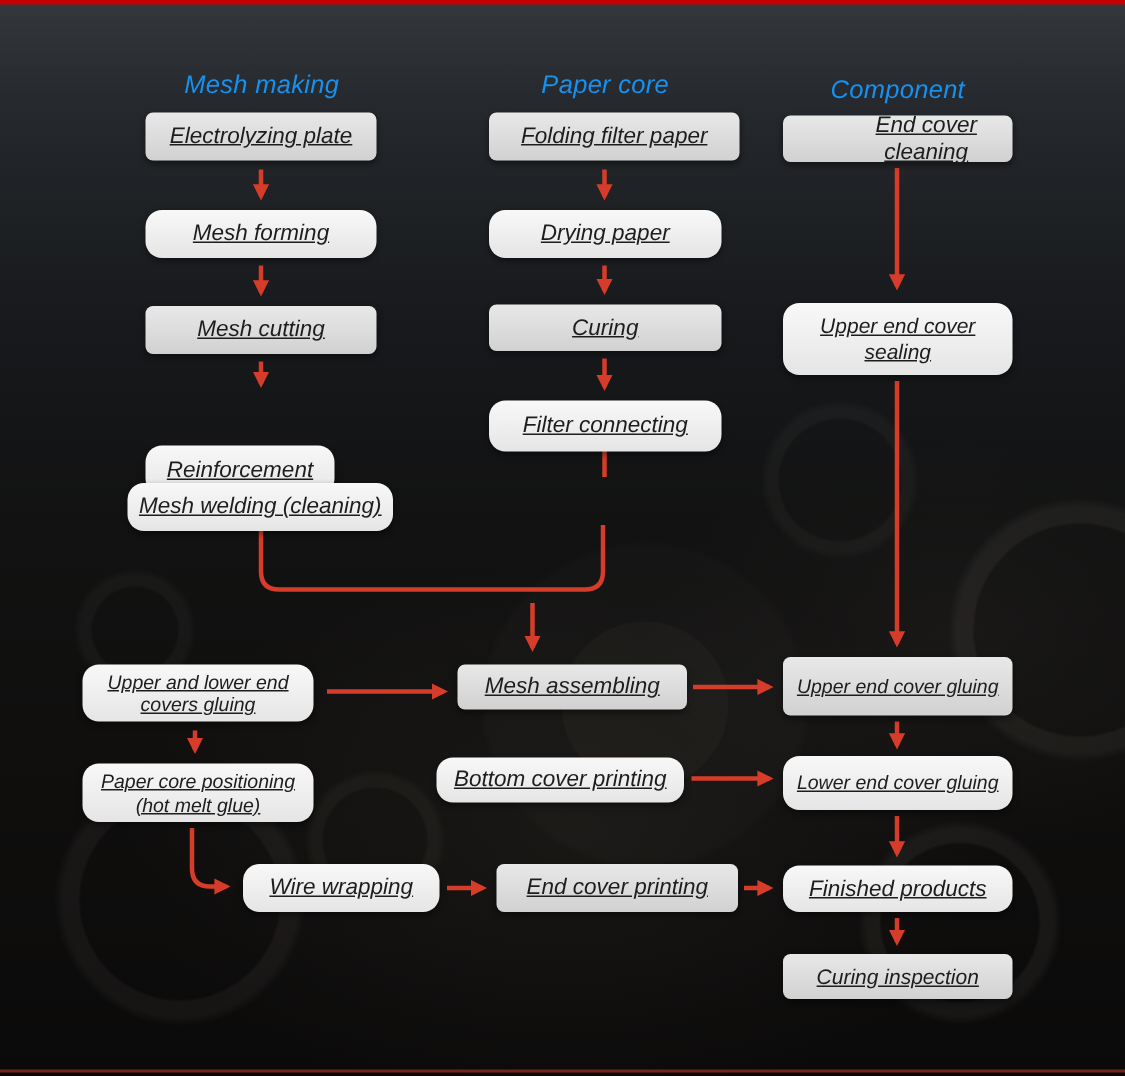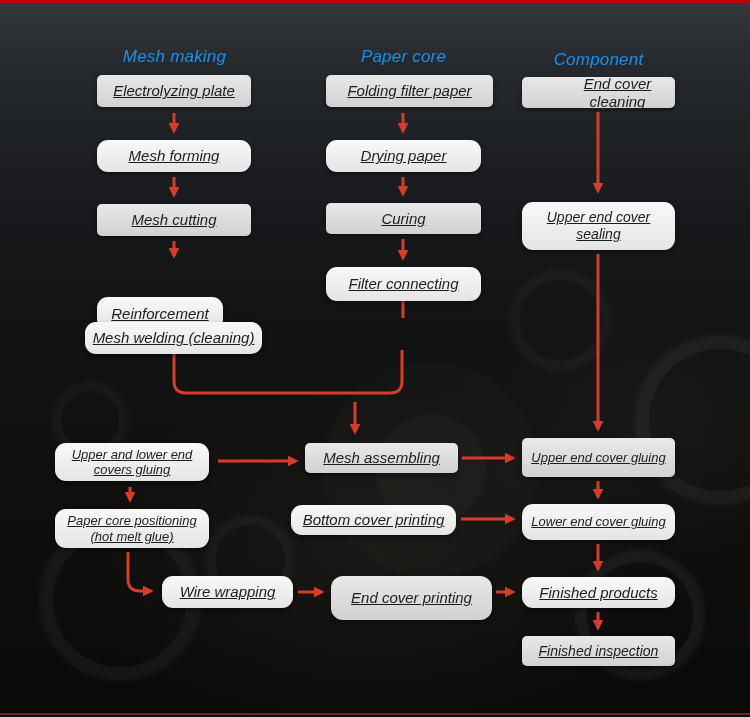--- a/index.html
+++ b/index.html
@@ -105,21 +105,21 @@
   <div class="node shade-a fs15" style="left:326px;top:75px;width:167px;height:32px;">Folding filter paper</div>
   <div class="node shade-b fs15" style="left:326px;top:140px;width:155px;height:32px;">Drying paper</div>
   <div class="node shade-a fs15" style="left:326px;top:203px;width:155px;height:31px;">Curing</div>
   <div class="node shade-b fs15" style="left:326px;top:267px;width:155px;height:34px;">Filter connecting</div>
 
   <div class="node shade-a fs15" style="left:522px;top:77px;width:153px;height:31px;padding-left:44px;">End cover cleaning</div>
   <div class="node shade-b fs14" style="left:522px;top:202px;width:153px;height:48px;">Upper end cover sealing</div>
   <div class="node shade-a fs13" style="left:522px;top:438px;width:153px;height:39px;">Upper end cover gluing</div>
   <div class="node shade-b fs13" style="left:522px;top:504px;width:153px;height:36px;">Lower end cover gluing</div>
   <div class="node shade-b fs15" style="left:522px;top:577px;width:153px;height:31px;">Finished products</div>
-  <div class="node shade-a fs14" style="left:522px;top:636px;width:153px;height:30px;">Finished inspection</div>
+  <div class="node shade-a fs14" style="left:522px;top:636px;width:153px;height:30px;">Curing inspection</div>
 
   <div class="node shade-b fs13" style="left:55px;top:443px;width:154px;height:38px;">Upper and lower end covers gluing</div>
   <div class="node shade-b fs13" style="left:55px;top:509px;width:154px;height:39px;">Paper core positioning (hot melt glue)</div>
   <div class="node shade-a fs15" style="left:305px;top:443px;width:153px;height:30px;">Mesh assembling</div>
   <div class="node shade-b fs15" style="left:291px;top:505px;width:165px;height:30px;">Bottom cover printing</div>
   <div class="node shade-b fs15" style="left:162px;top:576px;width:131px;height:32px;">Wire wrapping</div>
-  <div class="node shade-a fs15" style="left:331px;top:576px;width:161px;height:44px;border-radius:12px;">End cover printing</div>
+  <div class="node shade-a fs15" style="left:331px;top:576px;width:161px;height:32px;">End cover printing</div>
 </div>
 
 </body></html>

